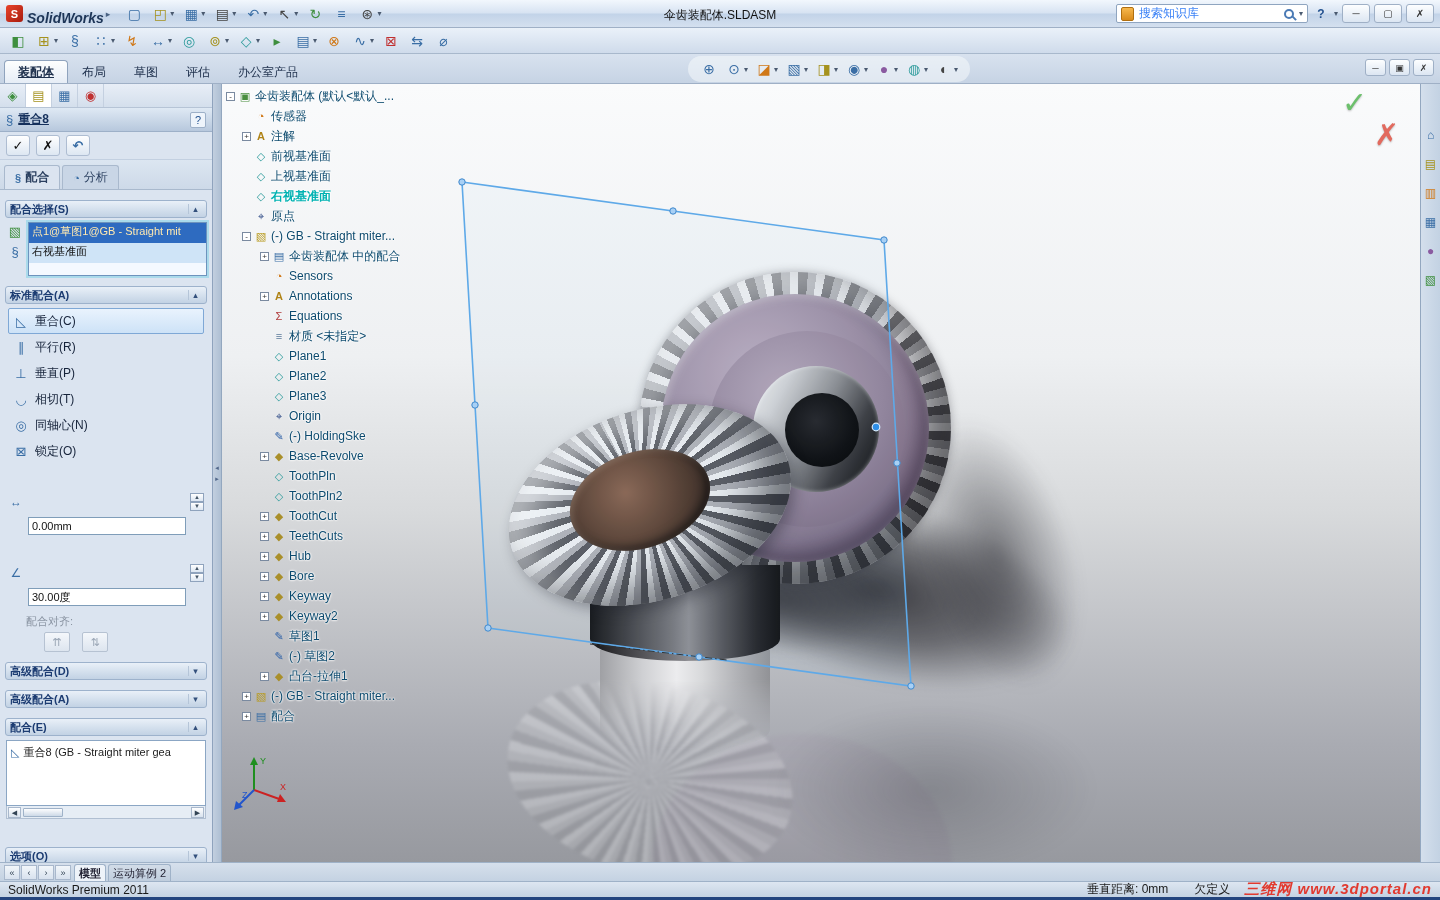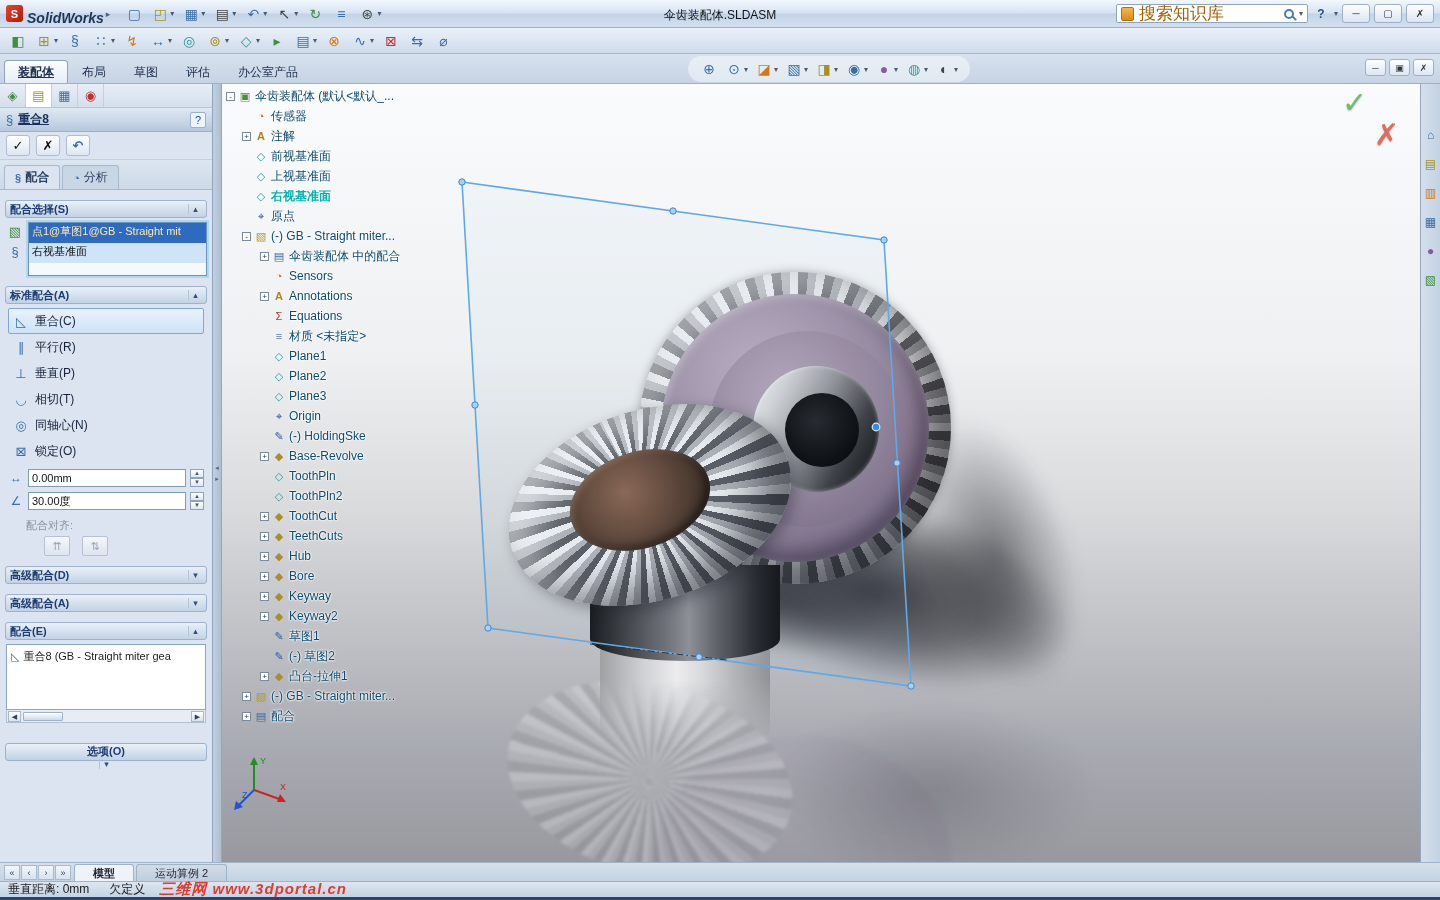--- a/index.html
+++ b/index.html
@@ -20,21 +20,21 @@
   .logo-chev{color:#4a6283;font-size:9px;margin-right:12px;}
   .tbtn{display:inline-flex;align-items:center;height:22px;padding:0 3px;border-radius:3px;}
   .tbg{font-size:14px;width:18px;text-align:center;line-height:18px;}
   .tdrop{font-size:8px;color:#4a5a70;margin-left:1px;}
   .tdrop:empty{display:none;}
   .doc-title{position:absolute;left:50%;transform:translateX(-50%);top:7px;font-size:12px;color:#111;}
   .tb-right{margin-left:auto;display:flex;align-items:center;gap:4px;}
   .searchbox{width:192px;height:19px;background:#fff;border:1px solid #8fa5c0;border-radius:2px;
     display:flex;align-items:center;padding:0 4px;gap:5px;}
   .kb-badge{width:13px;height:14px;background:linear-gradient(#f7b84d,#d98a1a);border:1px solid #b06f10;border-radius:2px;flex:none;}
-  .search-ph{color:#a16207;flex:1;font-size:17px;white-space:nowrap;overflow:hidden;font-family:Liberation Mono, monospace;}
+  .search-ph{color:#3b82f6;flex:1;font-size:12px;white-space:nowrap;overflow:hidden;font-family:Liberation Mono, monospace;}
   .mag{width:10px;height:10px;border:2px solid #4a7ab5;border-radius:50%;position:relative;flex:none;}
   .mag::after{content:"";position:absolute;width:6px;height:2px;background:#4a7ab5;transform:rotate(45deg);right:-5px;bottom:-2px;}
   .sdrop{font-size:8px;color:#4a5a70;}
   .help-btn{width:18px;height:18px;text-align:center;line-height:18px;font-weight:bold;color:#23518f;}
   .winbtn{width:28px;height:19px;display:inline-flex;align-items:center;justify-content:center;
     border:1px solid #9fb0c6;border-radius:3px;background:linear-gradient(#fdfeff,#dce6f2);font-size:10px;color:#333;}
 
   
   .toolbar2{position:absolute;left:0;top:28px;width:1440px;height:26px;z-index:49;
     background:linear-gradient(#eaf1f9,#cfdbeb);border-bottom:1px solid #a8b8cc;
@@ -69,35 +69,35 @@
     display:flex;align-items:center;justify-content:center;font-weight:bold;font-size:13px;}
   .mate-tabs{display:flex;padding:5px 4px 0;border-bottom:1px solid #a9b9cd;background:linear-gradient(#dce6f1,#cdd9e8);height:30px;gap:2px;}
   .mtab{display:flex;align-items:center;gap:4px;padding:2px 10px;border:1px solid #a9b9cd;border-bottom:none;
     border-radius:3px 3px 0 0;background:#c9d6e6;color:#2a3f5f;font-size:12px;}
   .mtab.active{background:#dbe4f0;font-weight:bold;}
   .mtab .mtg{font-size:11px;color:#3a6ea5;}
   .sec-h{margin:10px 5px 4px;height:18px;background:linear-gradient(#e9f0f8,#c2d2e4);border:1px solid #9db2cc;
     border-radius:3px;display:flex;align-items:center;padding:0 4px;}
   .sec-h .sh-l{flex:1;font-weight:bold;font-size:11px;color:#1c3c72;}
   .sec-h .sh-c{font-size:9px;color:#33507c;width:14px;text-align:center;border-left:1px solid #b5c5d8;}
-  .sec-h.mt{margin-top:20px;flex-direction:column;}
+  .sec-h.mt{margin-top:28px;}
   .selbox-wrap{display:flex;margin:0 5px;gap:3px;}
   .selicons{width:20px;display:flex;flex-direction:column;gap:5px;align-items:center;padding-top:2px;}
   .selicons .si{font-size:13px;}
   .selbox{flex:1;height:54px;background:#f4f9ff;border:1px solid #6d93bd;box-shadow:0 0 0 2px rgba(80,200,225,.35);overflow:hidden;}
   .selbox .li{height:20px;line-height:17px;padding:0 3px;font-size:11px;white-space:nowrap;overflow:hidden;}
   .li.sel1{background:#2e6bc0;color:#ffe9b0;}
   .li.sel2{background:#cfe4f7;color:#101010;}
   .opt-list{margin:2px 8px 0;}
   .opt{display:flex;align-items:center;gap:6px;height:26px;padding:0 4px;border:1px solid transparent;border-radius:2px;color:#16233a;}
   .opt .og{width:16px;text-align:center;color:#3a6ea5;font-size:13px;}
   .opt.sel{background:linear-gradient(#e9f3fd,#cde2f7);border-color:#7fa8d6;}
   .nrow{display:flex;align-items:center;gap:4px;margin:5px 8px;}
   .nrow .og{width:16px;text-align:center;color:#3a6ea5;font-size:12px;}
-  .ninput{flex:1;height:18px;background:#fff;border:1px solid #7f9db9;font-size:11px;padding:0 3px;line-height:16px;}
+  .ninput{flex:1;height:18px;background:#fff;border:1px solid #7f9db9;font-size:11px;padding:0 3px;line-height:16px;margin-top:48px;}
   .spin{display:flex;flex-direction:column;width:14px;}
   .spin i{font-style:normal;font-size:6px;line-height:7px;height:9px;border:1px solid #8fa3bd;
     background:linear-gradient(#fff,#dce6f2);text-align:center;color:#456;}
   .align-label{margin:8px 0 3px 26px;color:#8a94a2;font-size:11px;}
   .align-btns{display:flex;gap:12px;margin-left:44px;}
   .abtn{width:26px;height:20px;border:1px solid #b6c2d2;border-radius:2px;background:linear-gradient(#f4f7fb,#dde5ef);
     color:#9aa6b5;display:flex;align-items:center;justify-content:center;font-size:11px;}
   .mates-box{margin:2px 6px 0;background:#fff;border:1px solid #8ba6c4;height:66px;padding:4px;font-size:11px;}
   .mates-box .mi{display:flex;gap:4px;align-items:center;color:#222;white-space:nowrap;overflow:hidden;}
   .mi .og{color:#3a6ea5;font-size:11px;}
@@ -190,28 +190,28 @@
     display:flex;flex-direction:column;align-items:center;padding-top:44px;gap:15px;}
   .tp .ti{font-size:12px;}
 
   
   .bbar{position:absolute;left:0;top:862px;width:1440px;height:19px;z-index:45;
     background:linear-gradient(#d6e0ec,#c4d2e2);border-top:1px solid #9fb2c8;display:flex;align-items:flex-end;}
   .bnav{display:flex;gap:1px;padding:0 3px 1px 4px;}
   .nb{width:16px;height:15px;font-size:9px;line-height:14px;text-align:center;
     background:linear-gradient(#f2f6fa,#d8e2ee);border:1px solid #a9b8cc;color:#345;}
   .btabs{display:flex;}
-  .btab{height:17px;padding:0 18px;font-size:11px;display:flex;align-items:center;color:#223;
+  .btab{height:17px;padding:0 4px;font-size:11px;display:flex;align-items:center;color:#223;
     background:linear-gradient(#d2dce8,#bfcddd);border:1px solid #9fb2c8;border-bottom:none;border-radius:3px 3px 0 0;margin-right:2px;}
   .btab.active{background:#eef3f9;font-weight:bold;}
   .sbar{position:absolute;left:0;top:881px;width:1440px;height:16px;z-index:45;
     background:linear-gradient(#dde6f1,#c5d3e2);border-top:1px solid #9fb2c8;
     display:flex;align-items:center;padding:0 8px;font-size:12px;color:#1a1a1a;}
   .sb-left{flex:1;}
-  .sb-m{margin-right:20px;}
+  .sb-m{margin-right:26px;}
   .sb-s{margin-right:10px;}
   .wm{color:#e13a2f;font-weight:bold;font-style:italic;font-size:15px;margin-left:4px;letter-spacing:1px;white-space:nowrap;}
   .baseline{position:absolute;left:0;top:897px;width:1440px;height:3px;background:#24457e;z-index:46;}
 </style>
 </head>
 <body>
 
 <div class="titlebar">
   <span class="logo-box">S</span>
   <span class="logo-text">SolidWorks</span>
@@ -927,17 +927,18 @@
         <span>模型</span>
       </div>
 
       <div class="btab">
         <span>运动算例 2</span>
       </div>
     </div>
 </div>
 
 <div class="sbar">
+  <span class="sb-left">SolidWorks Premium 2011</span>
   <span class="sb-m">垂直距离: 0mm</span>
   <span class="sb-s">欠定义</span>
   <span class="wm">三维网 www.3dportal.cn</span>
 </div>
 <div class="baseline"></div>
 
 </body></html>

